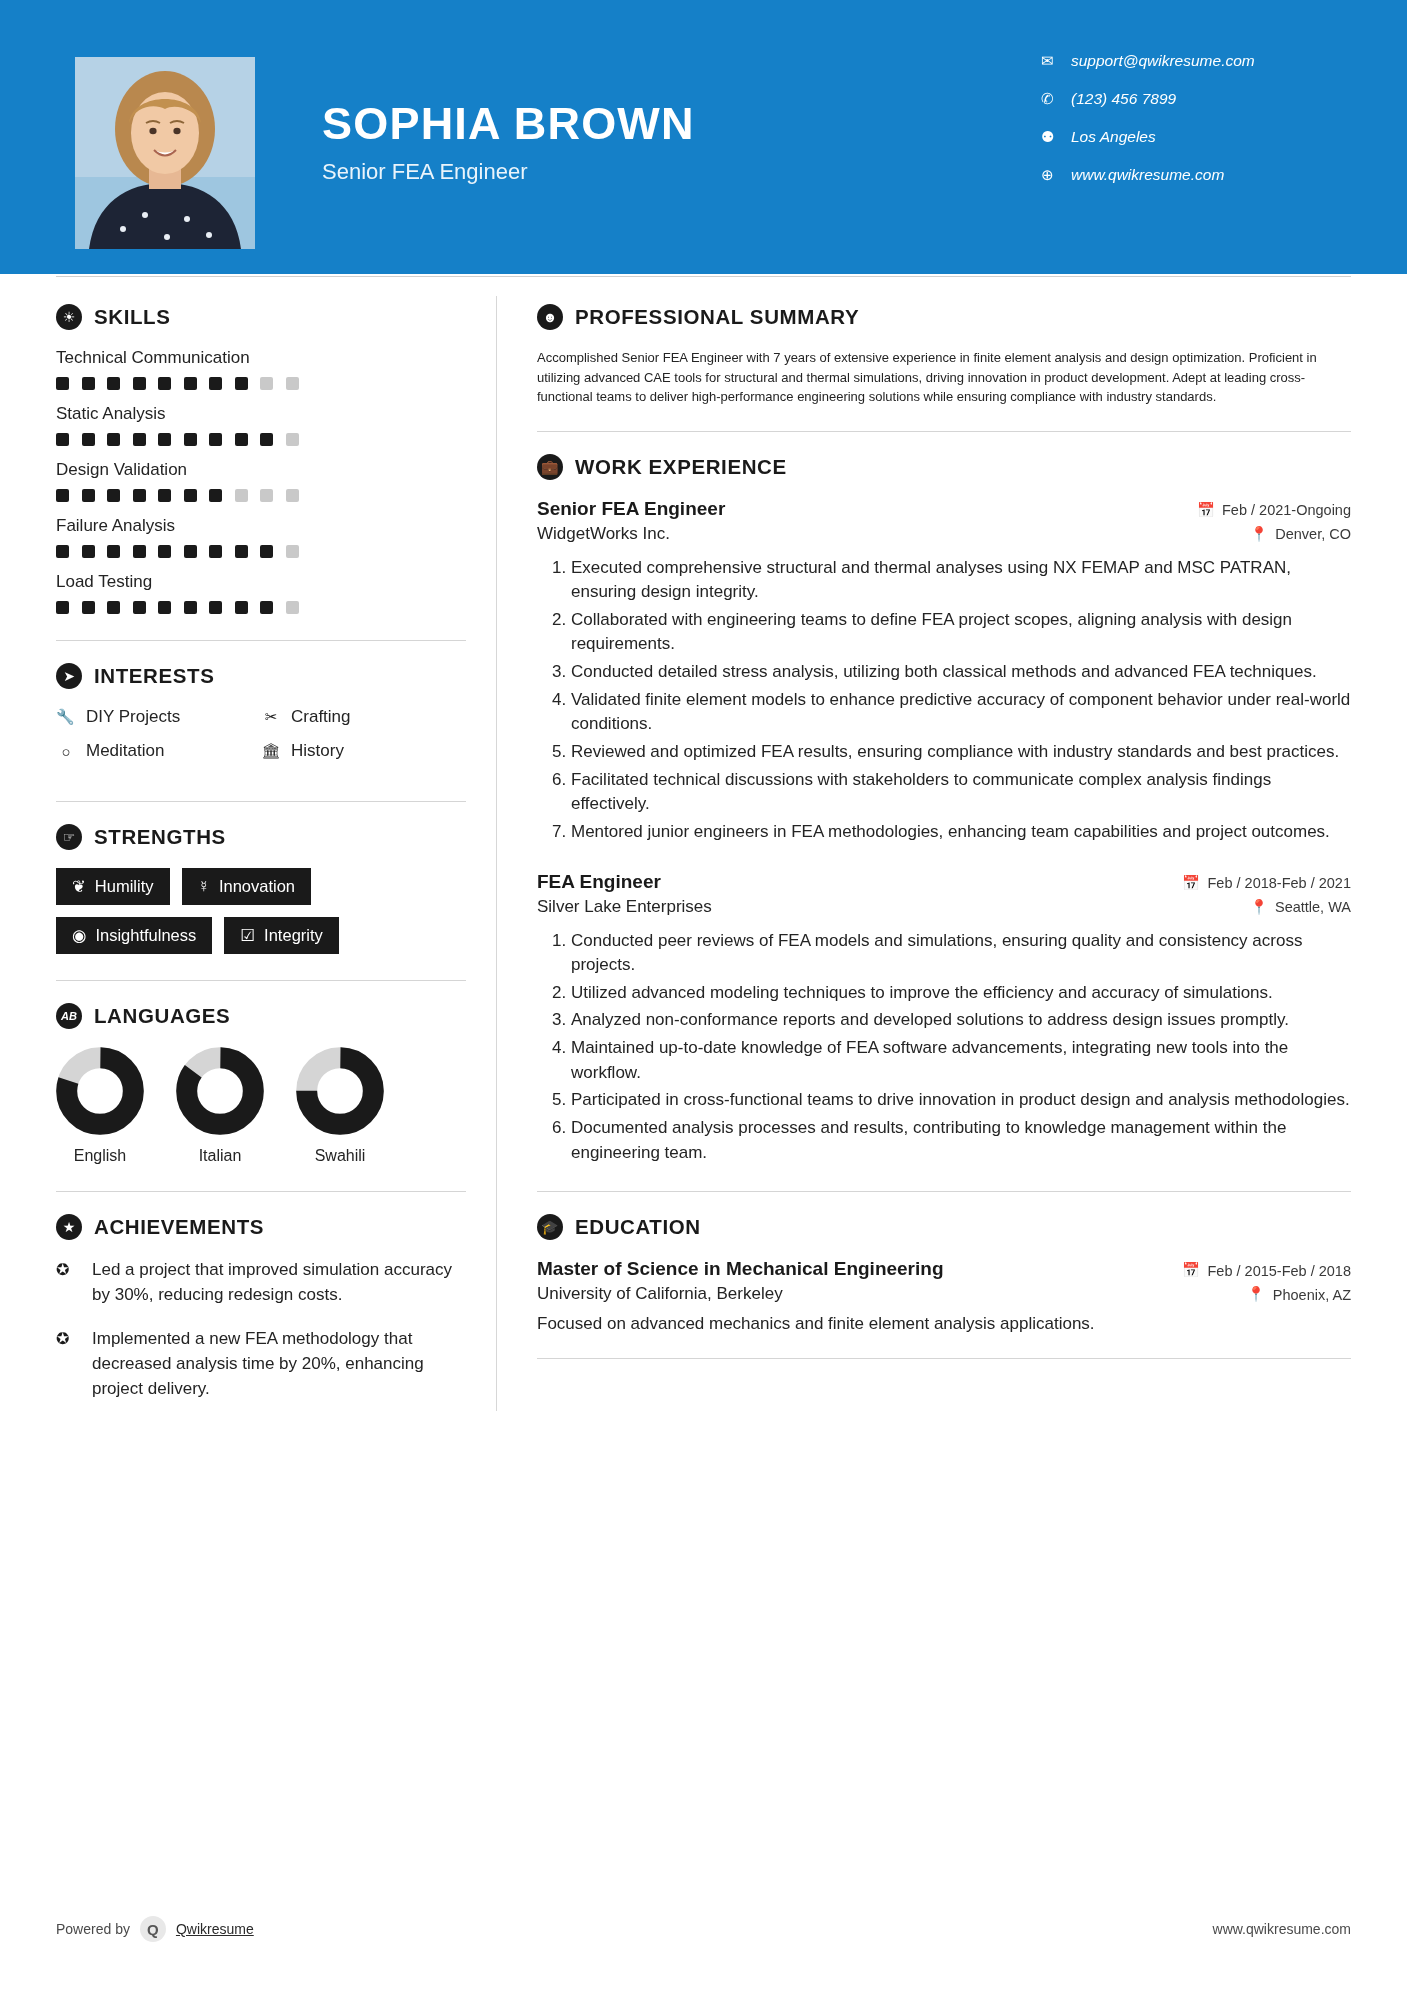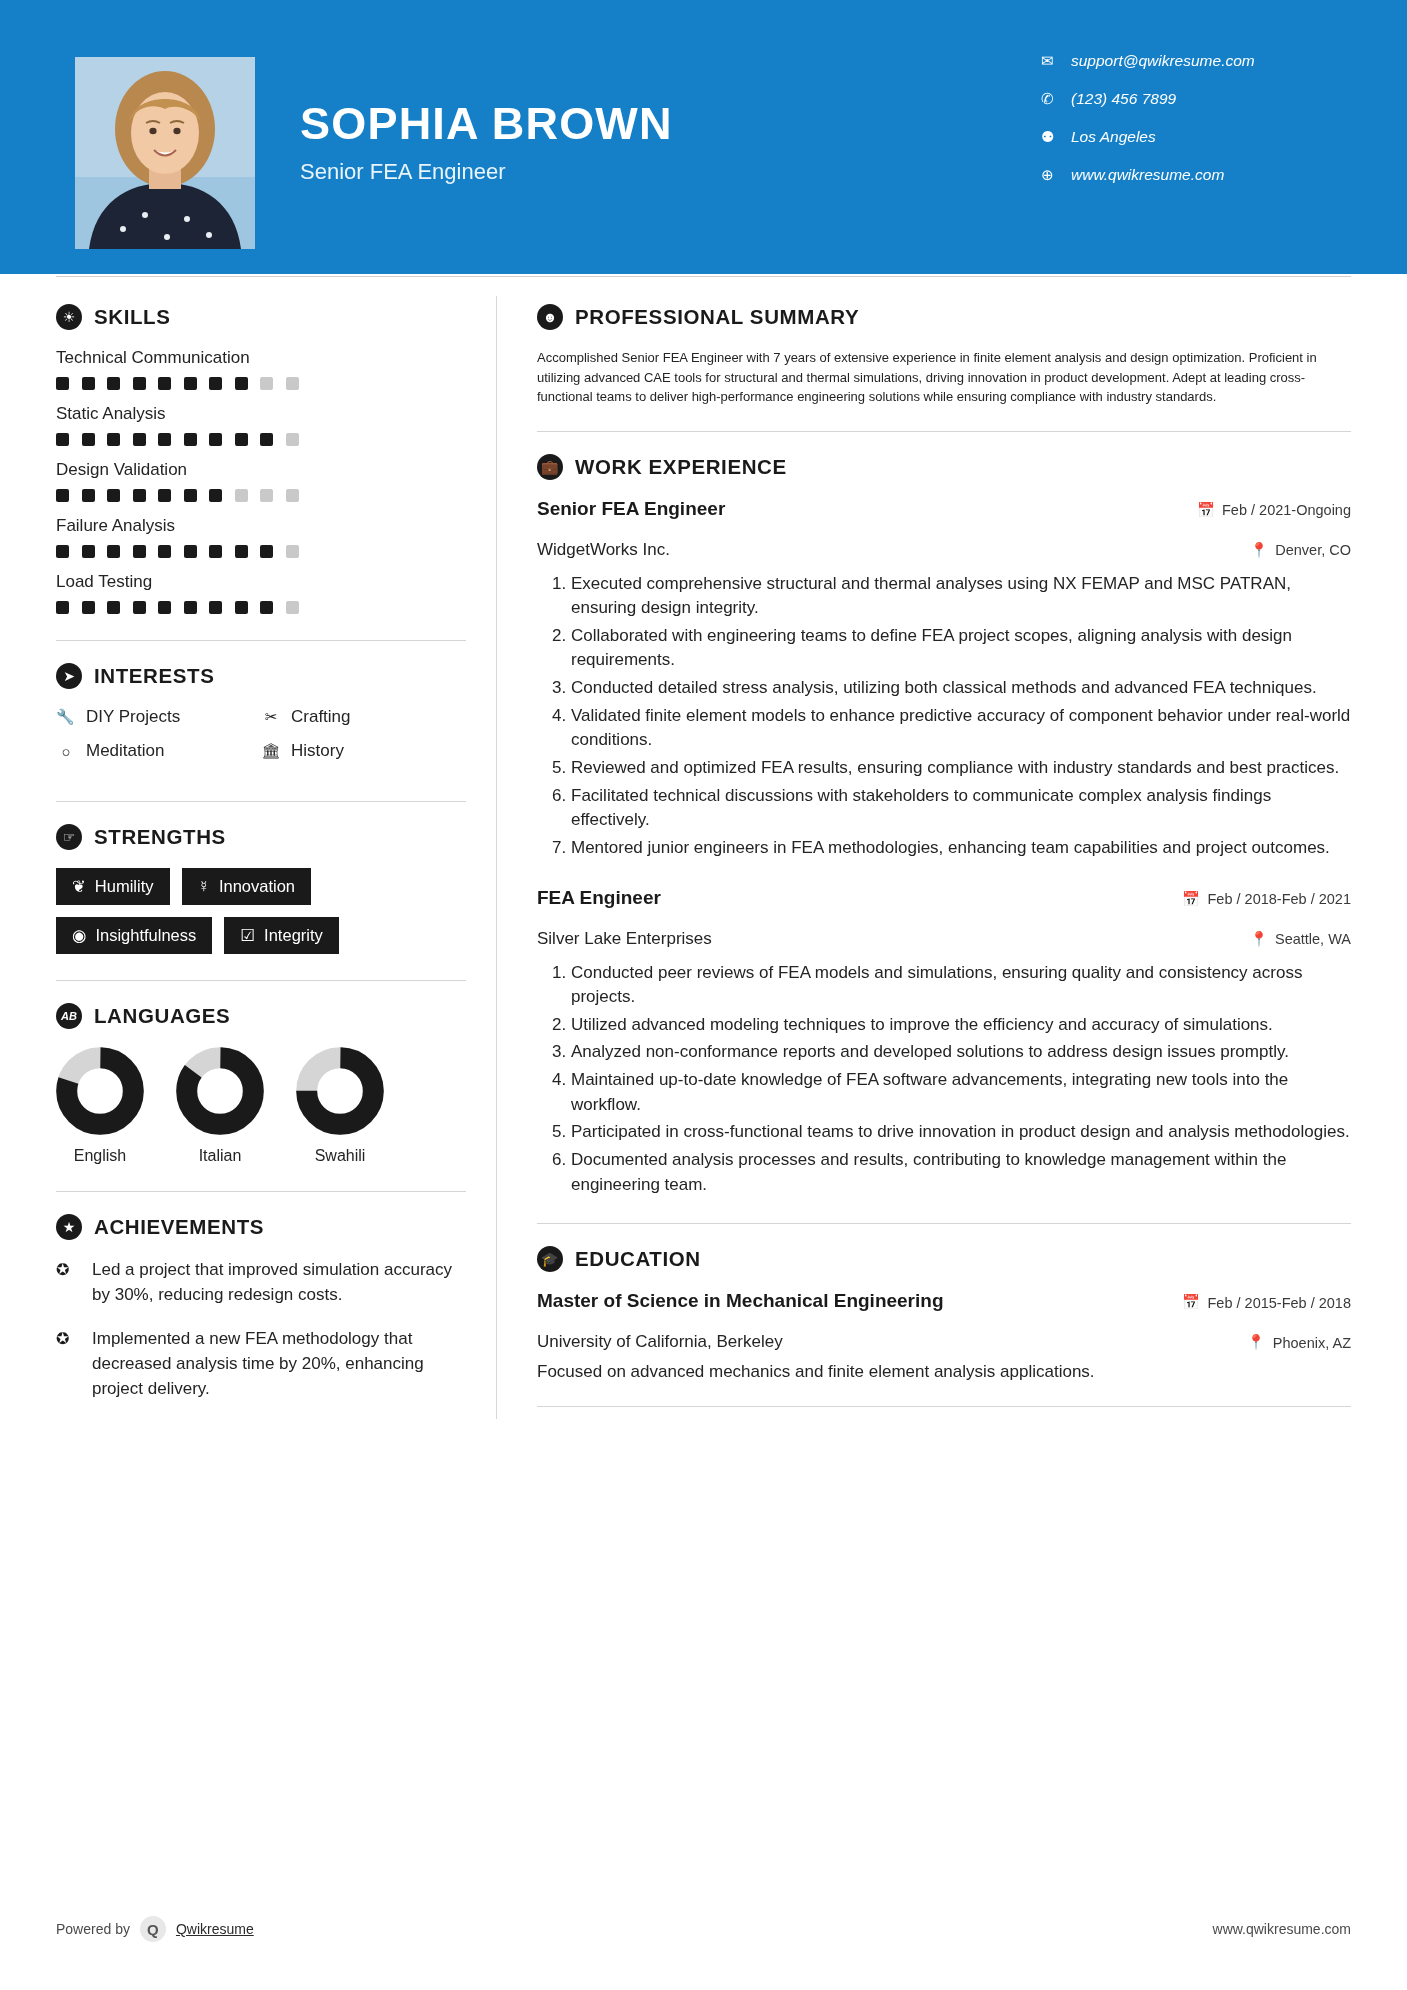--- a/index.html
+++ b/index.html
@@ -20,21 +20,21 @@
     padding: 0;
   }
   .photo {
     position: absolute;
     left: 75px; top: 57px;
     width: 180px; height: 192px;
     background: #9fc3da;
     overflow: hidden;
   }
   .photo svg { display:block; width:100%; height:100%; }
-  .name-block { position: absolute; left: 300px; top: 100px; }
+  .name-block { position: absolute; left: 322px; top: 100px; }
   .name {
     font-size: 45px;
     letter-spacing: 1.2px;
     font-weight: bold;
     color: #ffffff;
     line-height: 1.05;
   }
   .job-title {
     font-size: 22px;
     color: #eaf4fb;
@@ -145,21 +145,21 @@
   .achv { display: flex; gap: 12px; margin-bottom: 20px; }
   .achv .ai { flex: 0 0 24px; font-size: 16px; padding-top: 2px; }
   .achv .at { font-size: 17px; line-height: 1.45; color: #242424; }
 
   
   .summary { font-size: 13px; line-height: 1.5; color: #242424; margin-top: 6px; }
   .job { margin-bottom: 26px; }
   .job-row { display: flex; align-items: baseline; justify-content: space-between; }
   .job-pos { font-size: 19px; font-weight: bold; color: #1a1a1a; }
   .job-meta { font-size: 14.5px; color: #3a3a3a; display: flex; align-items: center; gap: 7px; white-space: nowrap; }
-  .job-comp { font-size: 17px; color: #242424; margin-top: 20px; }
+  .job-comp { font-size: 17px; color: #242424; margin-top: 4px; }
   .job-row2 { display: flex; align-items: baseline; justify-content: space-between; }
   ol.bullets { margin: 12px 0 0 34px; }
   ol.bullets li { font-size: 17px; line-height: 1.45; color: #242424; margin-bottom: 3px; }
   .edu-desc { font-size: 17px; color: #242424; margin-top: 10px; }
   .hr-r { height: 1px; background: #d5d5d5; margin: 24px 0 22px 0; }
 
   
   .footer {
     position: absolute;
     left: 56px; right: 56px;

